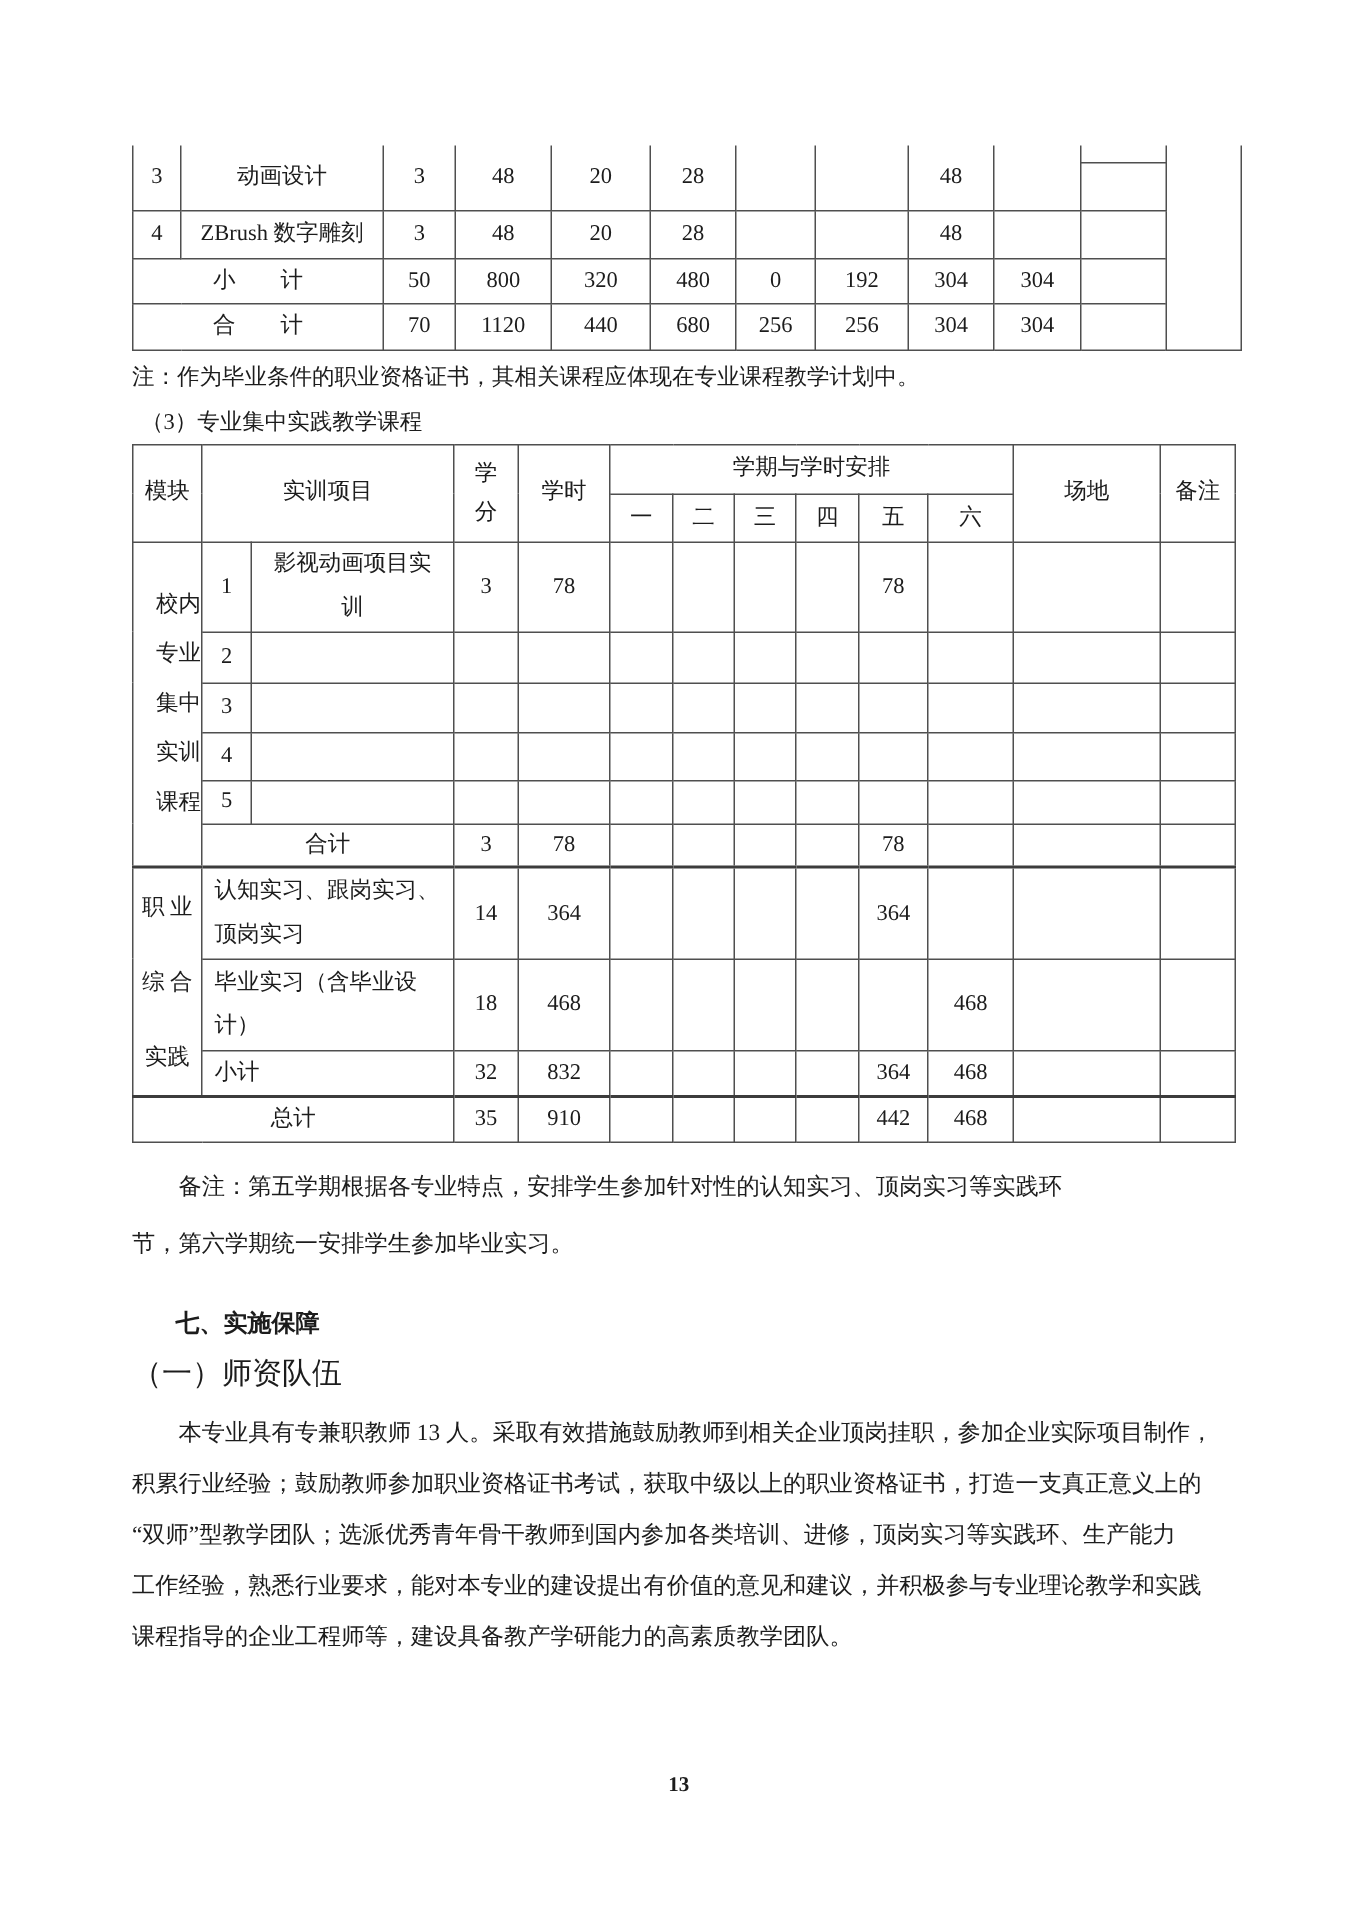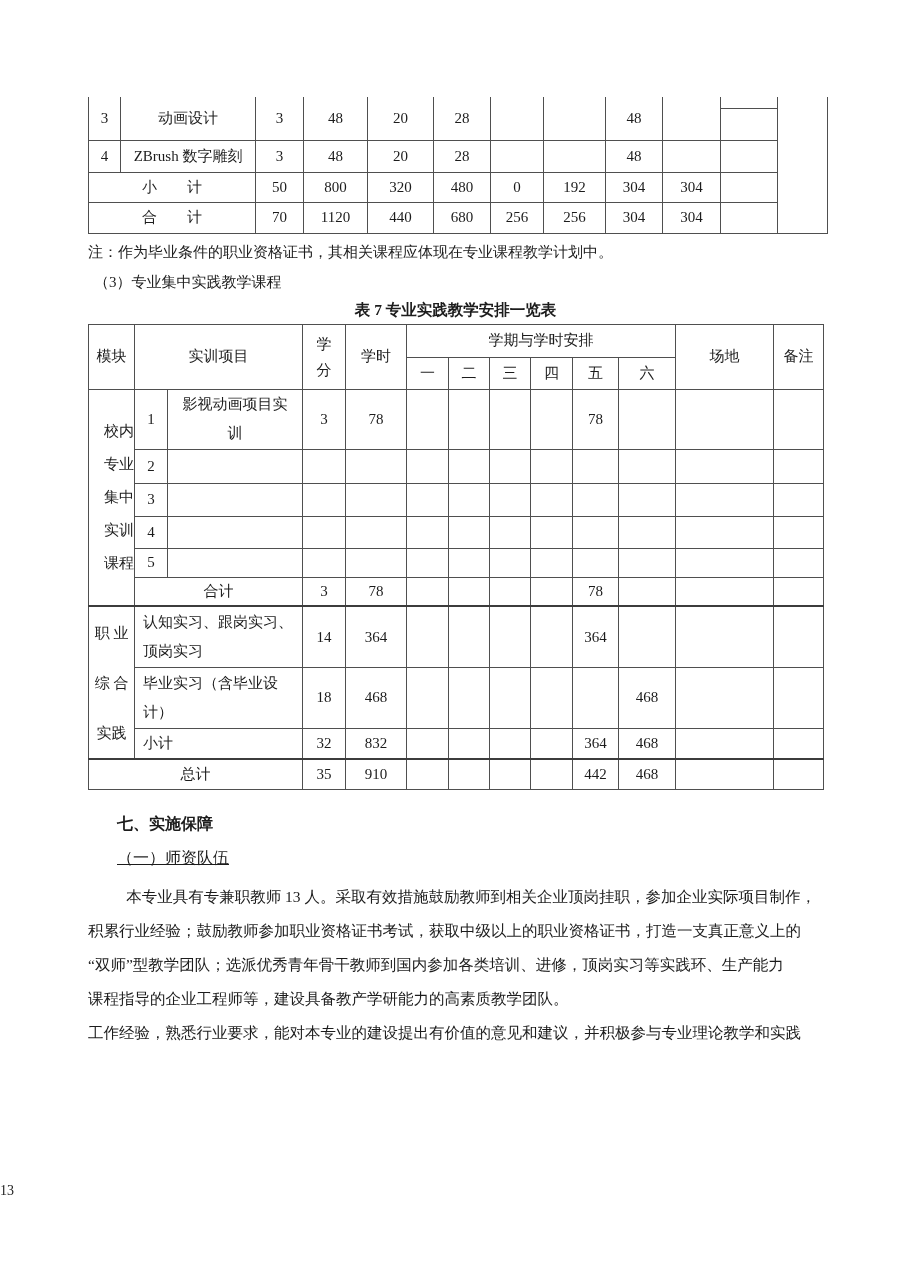--- a/index.html
+++ b/index.html
@@ -31,24 +31,24 @@
   .mod2 div{height:50px;}
   .thick td{border-top:2px solid #3c3c3c;}
 
   
   .note{margin-top:8px;font-size:15px;line-height:20px;}
   .sec3{margin-top:10px;margin-left:6px;font-size:15px;line-height:20px;}
   .t7title{margin-top:8px;width:735px;text-align:center;font-weight:bold;font-size:15.5px;line-height:20px;}
   .remark{margin-top:11px;width:735px;font-size:15.5px;line-height:38px;}
   .remark .l1{text-indent:2em;}
   .h7{margin-top:23px;margin-left:29px;font-weight:bold;font-size:16px;line-height:21px;}
-  .sub{margin-top:13px;margin-left:29px;font-size:16px;line-height:21px;text-decoration:underline;}
+  .sub{margin-top:13px;font-size:20px;line-height:21px;}
   .para{margin-top:12px;width:735px;font-size:15.5px;line-height:34px;}
-  .para .l1{text-indent:2em;text-align:center;}
-  .pagenum{position:absolute;top:1183px;left:0;right:0;text-align:left;font-size:14px;}
+  .para .l1{text-indent:2em;}
+  .pagenum{position:absolute;top:1183px;left:0;right:0;text-align:center;font-size:14px;font-weight:bold;}
 </style>
 </head>
 <body>
 
 <div class="page">
   <div class="content">
 
     <div class="t0wrap">
       <table class="t0">
         <colgroup>
@@ -117,21 +117,20 @@
           <td>304</td>
           <td></td>
         </tr>
       </tbody>
         </table>
       <div class="boxtop"></div>
     </div>
 
     <div class="note">注：作为毕业条件的职业资格证书，其相关课程应体现在专业课程教学计划中。</div>
     <div class="sec3">（3）专业集中实践教学课程</div>
-    <div class="t7title">表 7  专业实践教学安排一览表</div>
 
     <table class="t7">
       <colgroup>
         <col style="width:46px">
           <col style="width:33px">
           <col style="width:135px">
           <col style="width:43px">
         <col style="width:61px">
           <col style="width:42px">
           <col style="width:41px">
@@ -308,27 +307,31 @@
         <td></td>
         <td></td>
         <td>442</td>
         <td>468</td>
         <td></td>
             <td></td>
       </tr>
     </tbody>
       </table>
 
+    <div class="remark">
+      <div class="l1">备注：第五学期根据各专业特点，安排学生参加针对性的认知实习、顶岗实习等实践环</div>
+      <div>节，第六学期统一安排学生参加毕业实习。</div>
+    </div>
 
     <div class="h7">七、实施保障</div>
     <div class="sub">（一）师资队伍</div>
 
     <div class="para">
       <div class="l1">本专业具有专兼职教师 13 人。采取有效措施鼓励教师到相关企业顶岗挂职，参加企业实际项目制作，</div>
       <div>积累行业经验；鼓励教师参加职业资格证书考试，获取中级以上的职业资格证书，打造一支真正意义上的</div>
       <div>“双师”型教学团队；选派优秀青年骨干教师到国内参加各类培训、进修，顶岗实习等实践环、生产能力</div>
+      <div>工作经验，熟悉行业要求，能对本专业的建设提出有价值的意见和建议，并积极参与专业理论教学和实践</div>
       <div>课程指导的企业工程师等，建设具备教产学研能力的高素质教学团队。</div>
-      <div>工作经验，熟悉行业要求，能对本专业的建设提出有价值的意见和建议，并积极参与专业理论教学和实践</div>
     </div>
   </div>
 
   <div class="pagenum">13</div>
 </div>
 
 </body></html>

